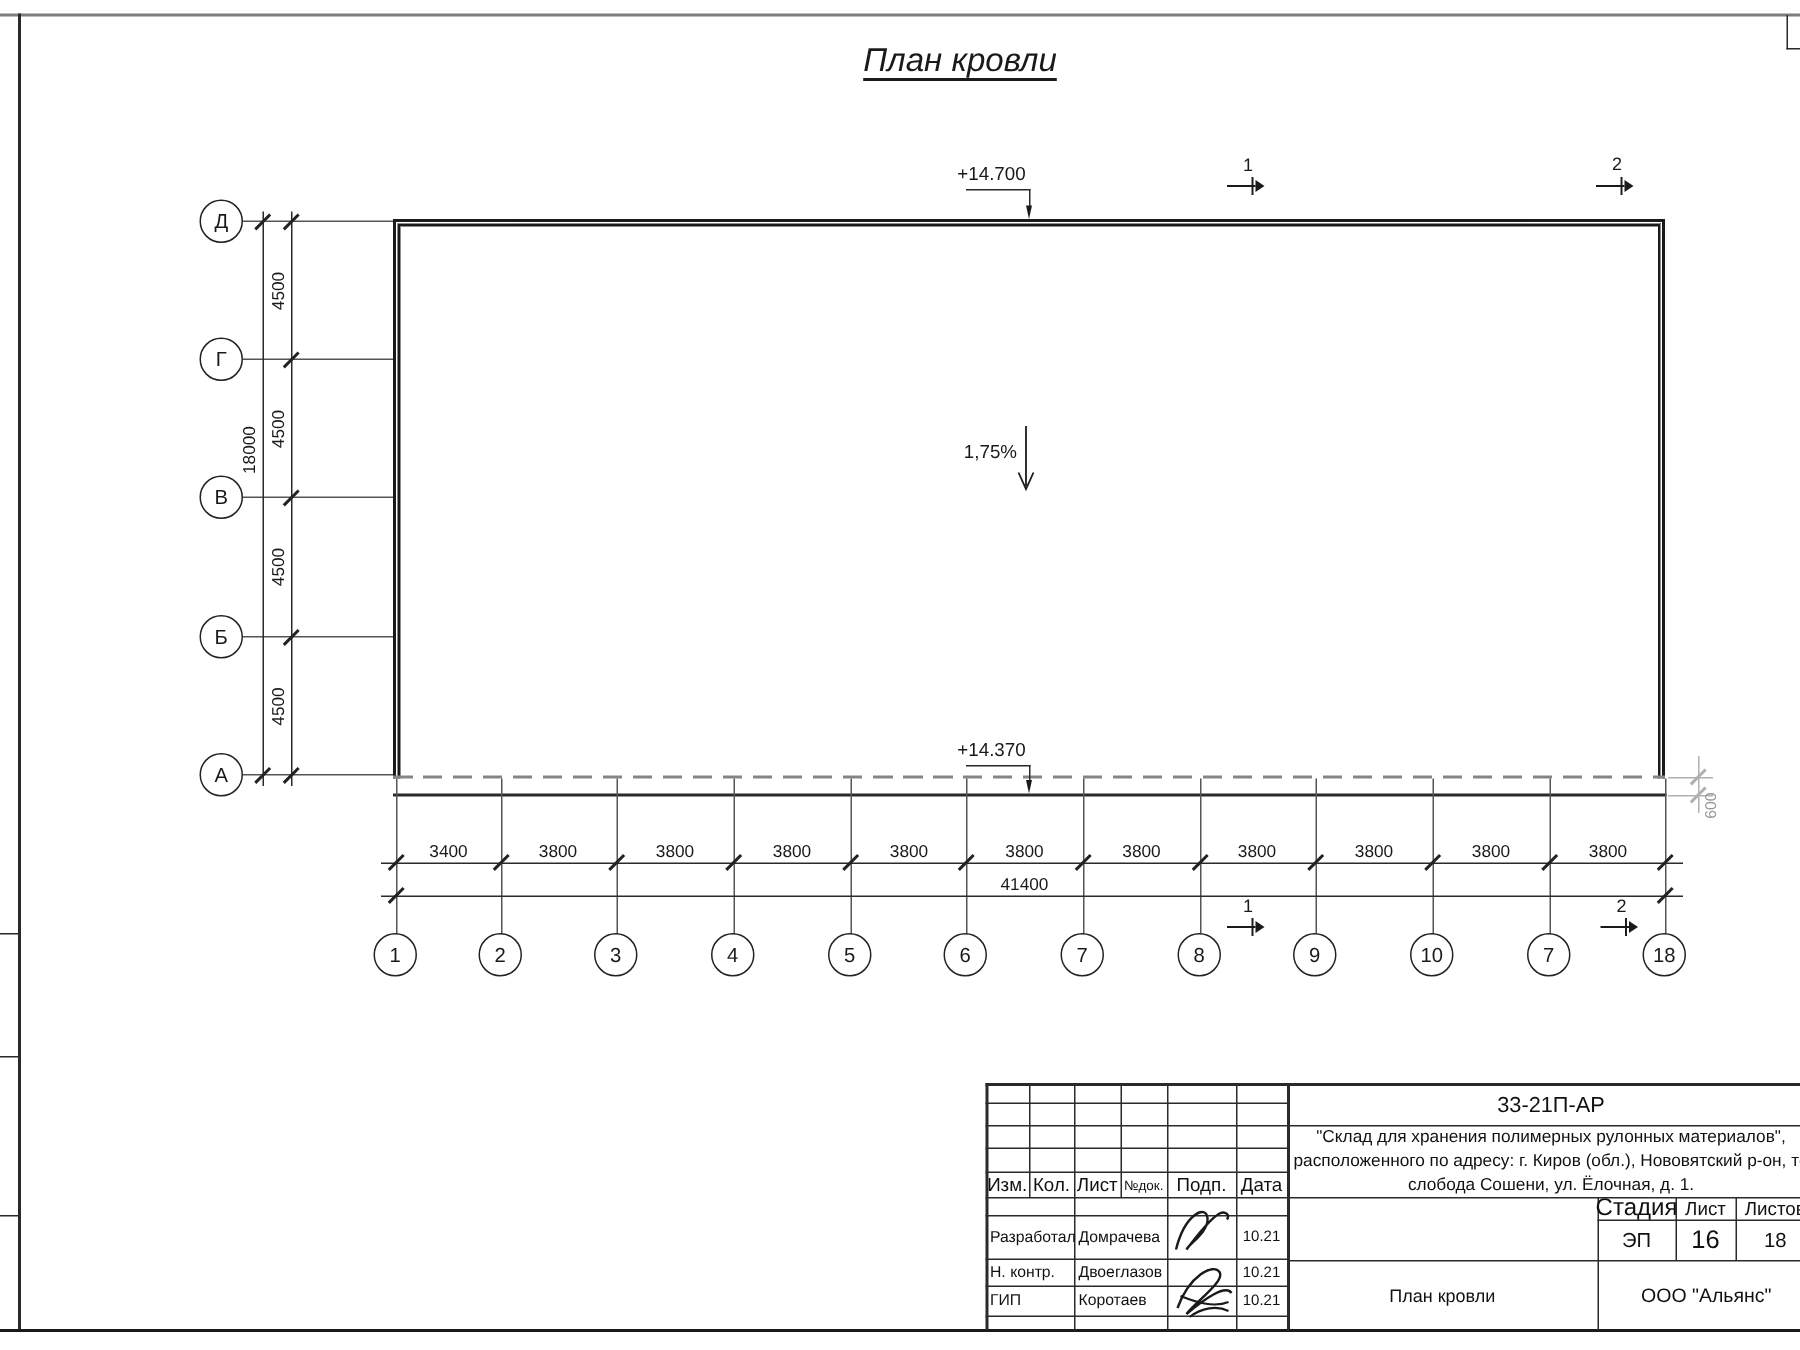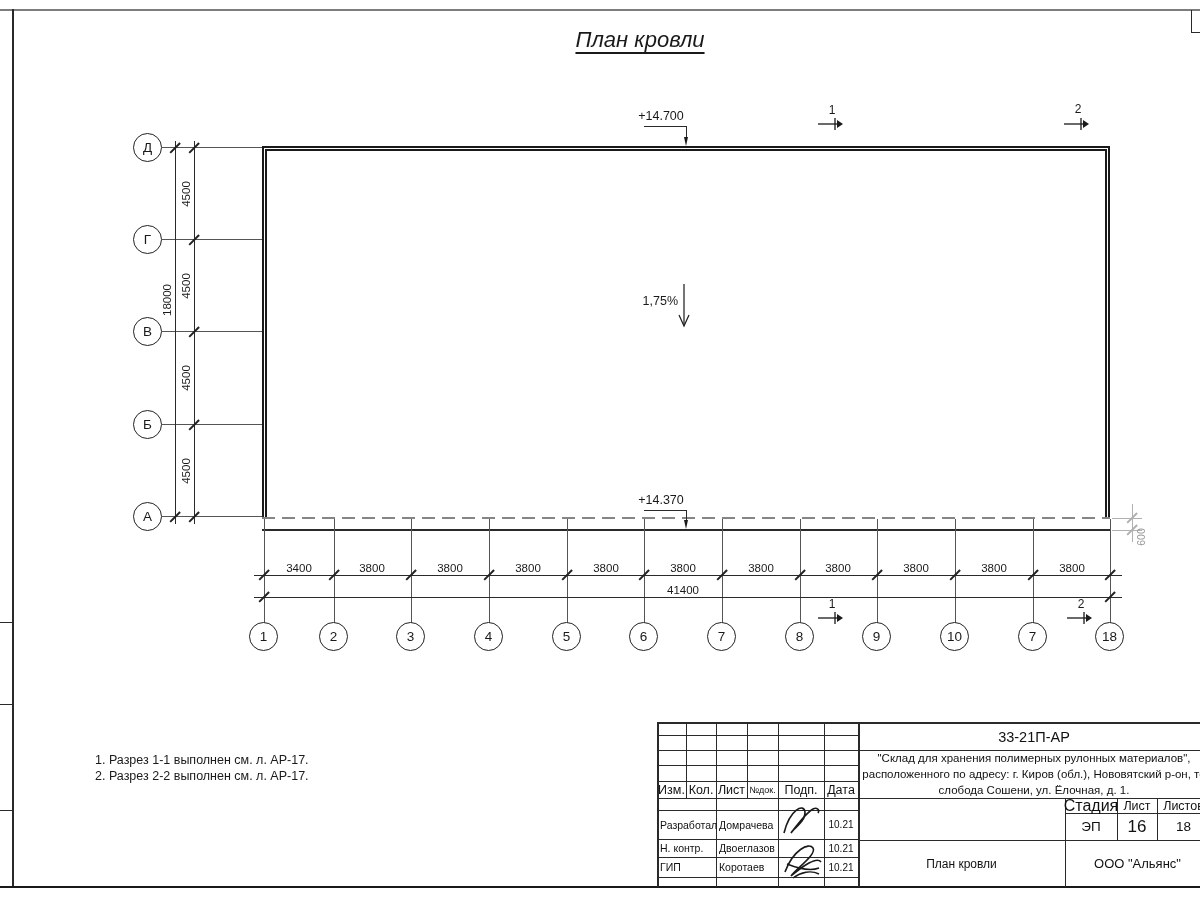--- a/index.html
+++ b/index.html
@@ -212,24 +212,20 @@
       <polygon points="19,2 19,10 25,6"></polygon>
   </svg>
 
   <div class="hline gray" style="left:1112px;top:518px;width:30px"></div>
   <div class="hline gray" style="left:1112px;top:530px;width:30px"></div>
   <div class="vline gray" style="left:1132px;top:504px;height:38px"></div>
   <div class="tick gray" style="left:1125px;top:517px"></div>
   <div class="tick gray" style="left:1125px;top:529px"></div>
   <div class="txt rot" style="left:1126px;top:531px;width:30px;font-size:10.5px;text-align:center;color:#9a9a9a">600</div>
 
-  <div class="notes">
-    <div>1. Разрез 1-1 выполнен см. л. АР-17.</div>
-    <div>2. Разрез 2-2 выполнен см. л. АР-17.</div>
-  </div>
 
   <div class="hline" style="left:657px;top:722px;width:553px;height:2px"></div>
   <div class="vline" style="left:657px;top:722px;width:2px;height:165px"></div>
   <div class="hline" style="left:657px;top:735px;width:201px"></div>
   <div class="hline" style="left:657px;top:750px;width:553px"></div>
   <div class="hline" style="left:657px;top:765px;width:201px"></div>
   <div class="hline" style="left:657px;top:781px;width:201px"></div>
   <div class="hline" style="left:657px;top:798px;width:553px"></div>
   <div class="hline" style="left:657px;top:810px;width:201px"></div>
   <div class="hline" style="left:657px;top:839px;width:201px"></div>

